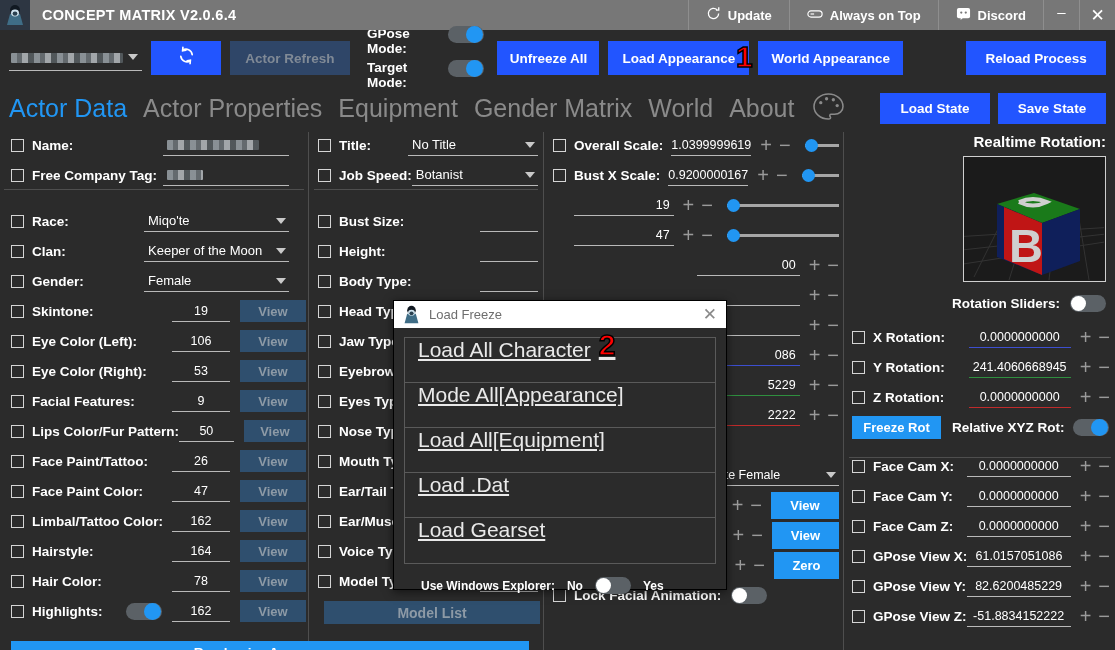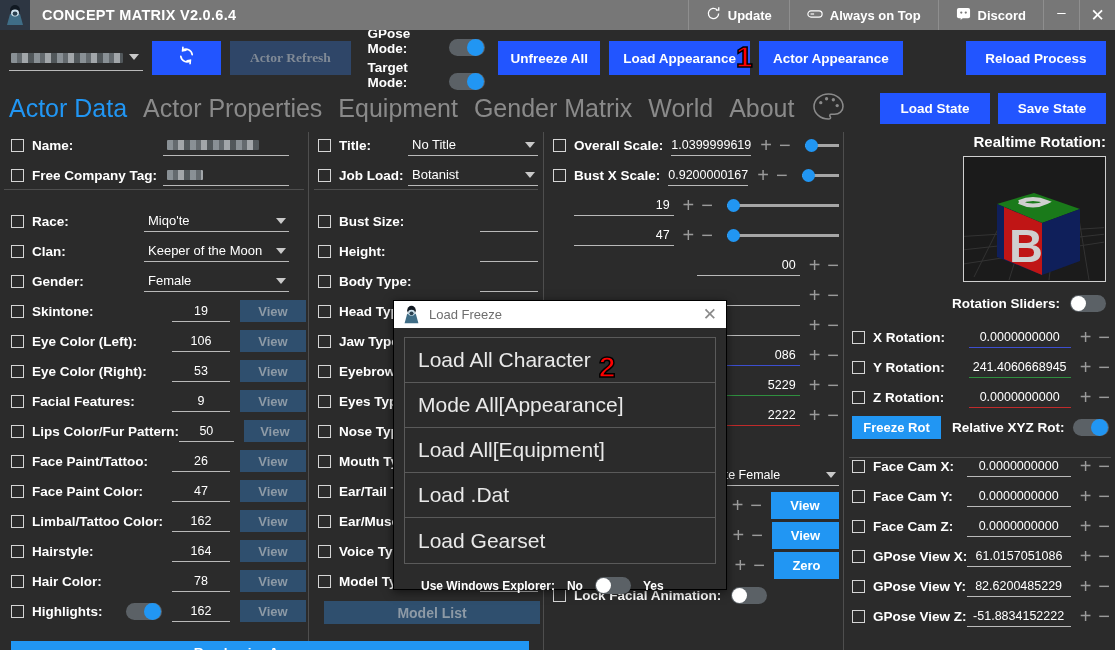--- a/index.html
+++ b/index.html
@@ -69,23 +69,23 @@
   }
   .btn {
     background: #2255ff; color: #fff; border: none;
     font-family: "Liberation Sans", sans-serif;
     font-size: 13.5px; font-weight: bold;
     cursor: pointer; height: 34px; padding: 0 14px;
     display: flex; align-items: center; justify-content: center;
     white-space: nowrap;
   }
   .btn-refresh { width: 74px; font-size: 18px; }
-  .btn-disabled { background: #2f4668; color: #808a96; font-family: Liberation Serif, serif; }
+  .btn-disabled { background: #2f4668; color: #808a96; }
   .modes { display: flex; flex-direction: column; gap: 4px; margin: 0 4px 0 8px; }
-  .mode-row { display: flex; align-items: flex-end; gap: 8px; }
+  .mode-row { display: flex; align-items: flex-start; gap: 8px; }
   .mode-row span { font-size: 13.5px; font-weight: bold; color:#fff; }
   .tgl {
     width: 36px; height: 17px; border-radius: 9px;
     background: #5b6166; position: relative; cursor: pointer; flex: 0 0 auto;
   }
   .tgl .knob {
     position: absolute; top: 1px; width: 15px; height: 15px; border-radius: 50%;
     background: #ffffff;
   }
   .tgl.on { background: #5b6166; }
@@ -191,23 +191,24 @@
     height: 27px; background: #ffffff; display: flex; align-items: center;
     padding: 0 6px 0 8px;
   }
   .dlg-ico { width: 19px; height: 19px; margin-right: 8px; }
   .dlg-title { font-size: 13px; color: #6e6e6e; flex: 1; }
   .dlg-close { font-size: 17px; color: #8a8a8a; cursor: pointer; font-weight: 300;
                padding: 0 3px; }
   .dlg-body { padding: 9px 10px 0 10px; }
   .dlg-list { border: 1px solid #5a5a5a; }
   .dlg-item {
-    height: 45px; display: flex; align-items: center; padding-left: 13px;
+    height: 45px; display: flex; align-items: flex-start; padding-left: 13px;
     border-bottom: 1px solid #5a5a5a; font-size: 21px; color: #e9e9e9;
     cursor: pointer;
+    text-decoration: underline;
   }
   .dlg-item:last-child { border-bottom: none; }
   .dlg-foot {
     display: flex; align-items: center; gap: 12px; padding: 13px 0 0 17px;
     font-size: 12px; font-weight: bold; color: #fff;
   }
   .marker {
     color: #ff0000; font-size: 30px; font-weight: bold;
     -webkit-text-stroke: 1.5px #000; font-family: "Liberation Sans", sans-serif;
     line-height: 0;
@@ -309,21 +310,21 @@
     </div>
   </div>
 
   <div class="btn" style="width:102px">
     <span>Unfreeze All</span>
   </div>
   <div class="btn" style="width:144px">
     <span>Load Appearance</span>
   </div>
   <div class="btn" style="width:145px">
-    <span>Actor Appearance</span>
+    <span>World Appearance</span>
   </div>
   <div class="btn" style="width:152px;margin-left:54px">
     <span>Reload Process</span>
   </div>
 </div>
 <span class="marker marker-1">1</span>
 
 <div class="tabsrow">
   <div class="tab active">Actor Data</div>
   <div class="tab">Actor Properties</div>
@@ -494,21 +495,21 @@
       <span class="cb"></span>
       <span class="lbl">Title:</span>
       <span class="val" style="width:130px;margin-left:auto;margin-right:2px;padding-left:4px">
         <span>No Title</span>
         <span class="dd-arrow"></span>
       </span>
     </div>
 
     <div class="row">
       <span class="cb"></span>
-      <span class="lbl">Job Load:</span>
+      <span class="lbl">Job Speed:</span>
       <span class="val" style="width:130px;margin-left:auto;margin-right:2px;padding-left:4px">
         <span>Botanist</span>
         <span class="dd-arrow"></span>
       </span>
     </div>
 
     <div style="height:16px"></div>
 
     <div class="row">
       <span class="cb"></span>

